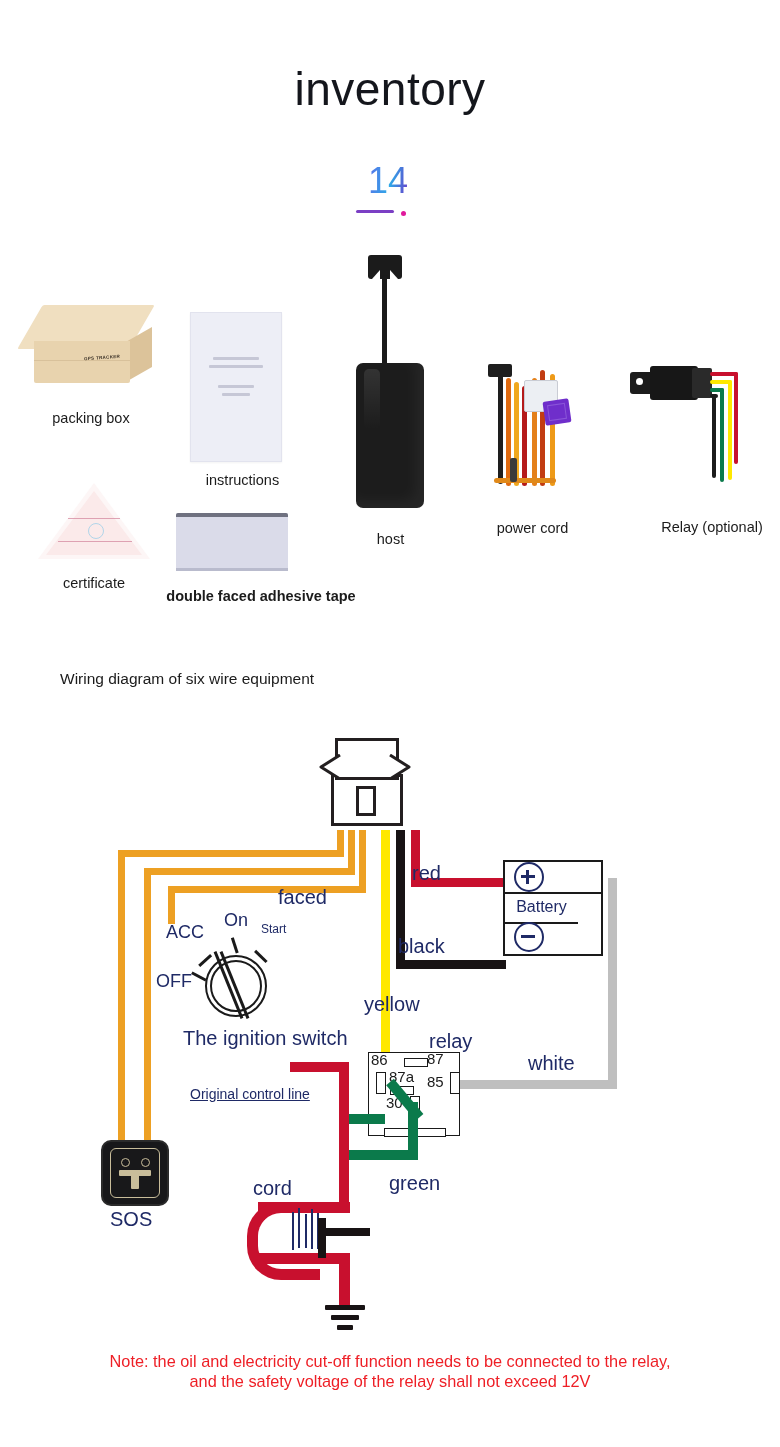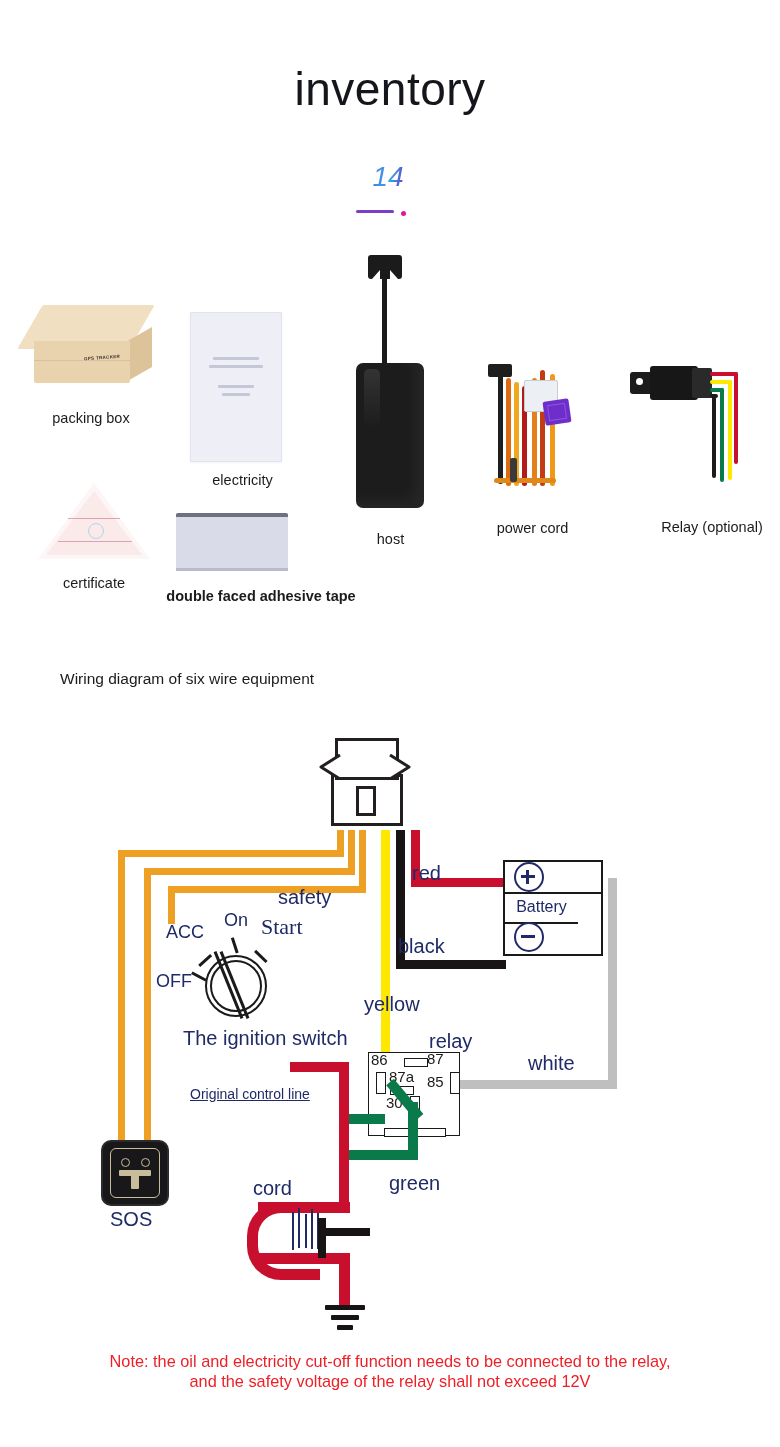--- a/index.html
+++ b/index.html
@@ -20,25 +20,25 @@
     text-align:center;
     font-size:46px;font-weight:400;color:#14161c;
     letter-spacing:.5px;
     font-family:"Liberation Sans", sans-serif;
   }
   .count-wrap{
     position:absolute;left:0;top:163px;width:780px;text-align:center;
   }
   .count-num{
     display:inline-block;
-    font-size:28px;font-weight:400;line-height:1;
+    font-size:36px;font-weight:400;line-height:1;
     background:linear-gradient(100deg,#5b6fe8 0%,#2fa9e8 55%,#6a38c9 100%);
     -webkit-background-clip:text;background-clip:text;
     -webkit-text-fill-color:transparent;color:#3f7fe0;
-    position:relative;left:-2px;font-style:italic;
+    position:relative;left:-2px;
   }
   .count-underline{
     position:absolute;left:356px;top:210px;width:38px;height:3px;
     background:#7b3fc4;border-radius:2px;
   }
   .count-dot{
     position:absolute;left:401px;top:211px;width:5px;height:5px;
     background:#e0199c;border-radius:50%;
   }
 
@@ -367,21 +367,21 @@
     <div class="box-text">GPS TRACKER</div>
   </div>
   <div class="prod-label" style="left:0px;top:410px;width:182px;">packing box</div>
 
   <div class="instr">
     <div class="instr-l" style="top:44px;width:46px;"></div>
     <div class="instr-l" style="top:52px;width:54px;"></div>
     <div class="instr-l" style="top:72px;width:36px;"></div>
     <div class="instr-l" style="top:80px;width:28px;"></div>
   </div>
-  <div class="prod-label" style="left:155px;top:472px;width:175px;">electricity</div>
+  <div class="prod-label" style="left:155px;top:472px;width:175px;">instructions</div>
 
   <div class="cert">
     <div class="cert-tri"></div>
     <div class="cert-tri2"></div>
     <div class="cert-line" style="left:30px;top:35px;width:52px;"></div>
     <div class="cert-line" style="left:20px;top:58px;width:74px;"></div>
     <div class="cert-seal"></div>
   </div>
   <div class="prod-label" style="left:5px;top:575px;width:178px;">certificate</div>
 
@@ -440,21 +440,21 @@
     <div class="wire wire-orange" style="left:118px;top:160px;width:7px;height:320px;"></div>
 
     <div class="wire wire-orange" style="left:348px;top:140px;width:7px;height:44px;"></div>
     <div class="wire wire-orange" style="left:144px;top:178px;width:211px;height:7px;"></div>
     <div class="wire wire-orange" style="left:144px;top:178px;width:7px;height:302px;"></div>
 
     <div class="wire wire-orange" style="left:359px;top:140px;width:7px;height:62px;"></div>
     <div class="wire wire-orange" style="left:168px;top:196px;width:198px;height:7px;"></div>
     <div class="wire wire-orange" style="left:168px;top:196px;width:7px;height:38px;"></div>
 
-    <div class="lbl" style="left:278px;top:196px;">safety</div>
+    <div class="lbl" style="left:278px;top:196px;">faced</div>
 
     <div class="wire wire-yellow" style="left:381px;top:140px;width:9px;height:240px;"></div>
     <div class="wire wire-yellow" style="left:381px;top:380px;width:22px;height:9px;"></div>
     <div class="lbl" style="left:364px;top:303px;">yellow</div>
 
     <div class="wire wire-black" style="left:396px;top:140px;width:9px;height:138px;"></div>
     <div class="wire wire-black" style="left:396px;top:270px;width:110px;height:9px;"></div>
     <div class="lbl" style="left:398px;top:245px;">black</div>
 
     <div class="wire wire-red" style="left:411px;top:140px;width:9px;height:56px;"></div>
@@ -482,21 +482,21 @@
       <div class="ign-c2"></div>
       <div class="ign-bar"></div>
       <div class="ign-bar2"></div>
       <div class="ign-tick" style="left:-14px;top:20px;transform:rotate(28deg);"></div>
       <div class="ign-tick" style="left:-8px;top:4px;transform:rotate(-42deg);"></div>
       <div class="ign-tick" style="left:22px;top:-11px;transform:rotate(72deg);"></div>
       <div class="ign-tick" style="left:48px;top:0px;transform:rotate(44deg);"></div>
     </div>
     <div class="lbl" style="left:166px;top:232px;font-size:18px;">ACC</div>
     <div class="lbl" style="left:224px;top:220px;font-size:18px;">On</div>
-    <div class="lbl" style="left:261px;top:224px;font-size:22px;font-family:Liberation Serif, serif;">Start</div>
+    <div class="lbl" style="left:261px;top:232px;font-size:12px;">Start</div>
     <div class="lbl" style="left:156px;top:281px;font-size:18px;">OFF</div>
     <div class="lbl" style="left:183px;top:337px;">The ignition switch</div>
 
     <div class="battery">
       <div class="bat-row" style="top:0;">
         <div class="bat-sym plus"></div>
       </div>
       <div class="bat-name">Battery</div>
       <div class="bat-row" style="top:60px;border-bottom:none;">
         <div class="bat-sym"></div>

